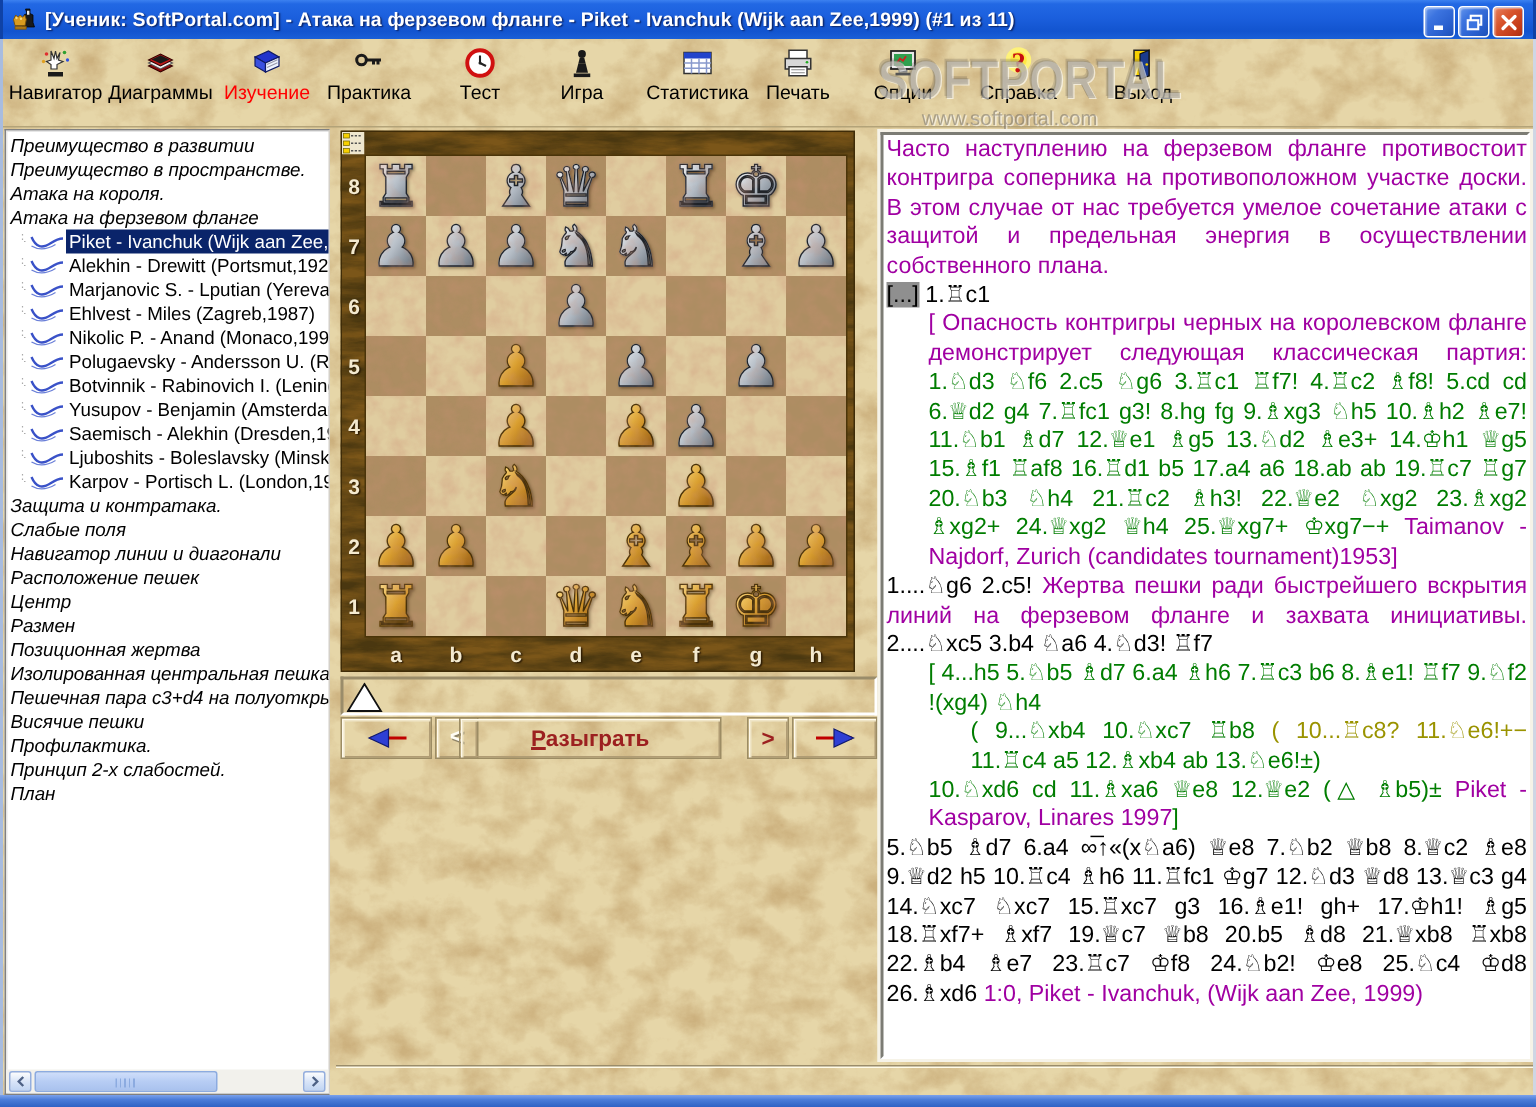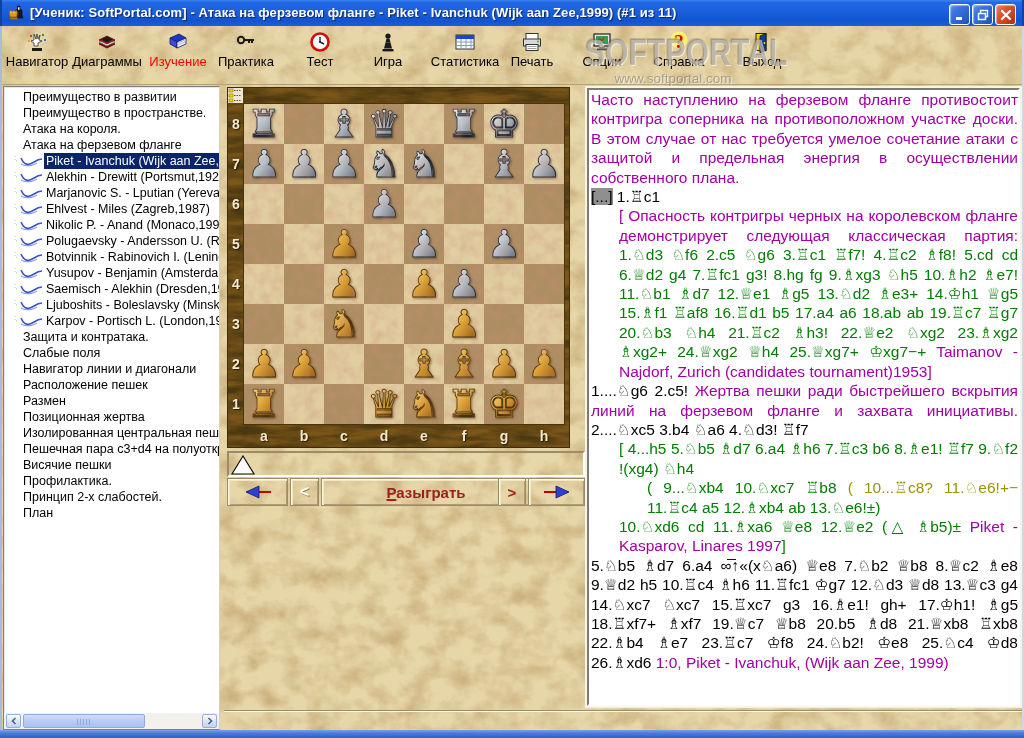--- a/index.html
+++ b/index.html
@@ -34,21 +34,21 @@
   #wm2 { font-size:13.5px; line-height:13px; color:rgba(120,115,105,.55); text-shadow:1px 1px 0 rgba(255,255,255,.55); margin-top:1px; }
 
   
   #main { position:absolute; left:2px; top:85px; width:1020px; height:645px; overflow:hidden; }
 
   
   #tree-panel { position:absolute; left:1px; top:1px; width:217px; height:644px; background:#fff;
     border:1px solid #808080; border-right-color:#d4d0c8; box-shadow:inset 1px 1px 0 #e6e6e6; overflow:hidden; }
   #tree-list { position:absolute; left:0; top:2px; width:100%; }
   .tree-item { height:16px; line-height:16px; font-size:12.5px; color:#000; white-space:nowrap; position:relative; }
-  .tree-item .lbl0 { padding-left:19px; }
+  .tree-item .lbl0 { padding-left:3px;font-style:italic; }
   .tree-item .glyph { position:absolute; left:10px; top:2px; width:30px; height:13px; }
   .tree-item .lbl1 { position:absolute; left:40px; top:0; padding:0 2px; }
   .tree-item .lbl1.sel { background:#0a246a; color:#fff; }
   
   #hscroll { position:absolute; left:0px; bottom:0px; width:215px; height:16px; background:#f2f1ec; }
   .sb-btn { position:absolute; top:1px; width:15px; height:14px; border-radius:2px;
     background:linear-gradient(180deg,#fdfdfd,#d9e5f8 50%,#c0d4f2); border:1px solid #94aede;
     display:flex; align-items:center; justify-content:center; }
   #sb-left { left:2px; } #sb-right { right:2px; }
   #sb-thumb { position:absolute; left:19px; top:1px; width:122px; height:14px; border-radius:2px;
@@ -74,21 +74,21 @@
     line-height:22px; text-align:center; text-shadow:1px 1px 1px #2a1a04; }
 
   #move-strip { position:absolute; left:225px; top:366px; width:358px; height:26px;
     border:2px solid #fff; border-top-color:#9a8c6a; border-left-color:#9a8c6a; }
   #move-triangle { position:absolute; left:2px; top:2px; }
 
   #nav-buttons { position:absolute; left:225px; top:393px; height:28px; }
   .nav-btn { position:absolute; top:0; height:28px; border:1px solid #9c8c64;
     box-shadow:inset 1px 1px 0 #fffaec, inset 2px 2px 0 #f0e6c8, inset -1px -1px 0 #b09c74; display:flex; align-items:center; justify-content:center; }
   .nav-btn .txt { font-size:15px; font-weight:bold; color:#9c2020; }
-  #nb-first { left:0px; width:61px; } #nb-prev { left:63px; width:29px; } #nb-play { left:94px; width:210px;text-align:center; }
+  #nb-first { left:0px; width:61px; } #nb-prev { left:63px; width:29px; } #nb-play { left:79px; width:175px;text-align:center; }
   #nb-next { left:271px; width:28px; } #nb-last { left:301px; width:57px; }
   #nb-prev .txt { color:#fffdf4; text-shadow:1px 1px 0 #8f8468; font-size:16px; }
   #nb-play u { text-decoration-thickness:1.5px; }
 
   
   #right-panel { position:absolute; left:583px; top:1px; width:437px; height:622px;
     border:2px solid #f6f3e8; background:#f6f3e8; }
   #right-inner { position:absolute; left:0; top:0; width:433px; height:618px; background:#fff;
     border:2px solid #fff; border-top-color:#7c7c74; border-left-color:#7c7c74; overflow:hidden; }
   #ann { position:absolute; left:2px; top:0px; width:427px; font-size:15.5px; line-height:19.4px; color:#000;
@@ -360,20 +360,21 @@
       <path d="M1 1 v5 h4" stroke="#aaa" stroke-width="0.8" stroke-dasharray="1 2" fill="none"></path>
       <path d="M7 3 C10 10, 14 11, 20 7 C23 5, 26 4, 28 4" stroke="#3a52c8" stroke-width="1.6" fill="none"></path>
       <path d="M7 9 C12 12, 18 11, 23 8" stroke="#6a7fd8" stroke-width="0.9" fill="none"></path>
     </svg>
             <span class="lbl1">Karpov - Portisch L. (London,198</span>
           </div>
           <div class="tree-item"><span class="lbl0">Защита и контратака.</span></div>
           <div class="tree-item"><span class="lbl0">Слабые поля</span></div>
           <div class="tree-item"><span class="lbl0">Навигатор линии и диагонали</span></div>
           <div class="tree-item"><span class="lbl0">Расположение пешек</span></div>
+          <div class="tree-item"><span class="lbl0">Центр</span></div>
           <div class="tree-item"><span class="lbl0">Размен</span></div>
           <div class="tree-item"><span class="lbl0">Позиционная жертва</span></div>
           <div class="tree-item"><span class="lbl0">Изолированная центральная пешка</span></div>
           <div class="tree-item"><span class="lbl0">Пешечная пара c3+d4 на полуоткрыт</span></div>
           <div class="tree-item"><span class="lbl0">Висячие пешки</span></div>
           <div class="tree-item"><span class="lbl0">Профилактика.</span></div>
           <div class="tree-item"><span class="lbl0">Принцип 2-х слабостей.</span></div>
           <div class="tree-item"><span class="lbl0">План</span></div>
         </div>
       <div id="hscroll">

